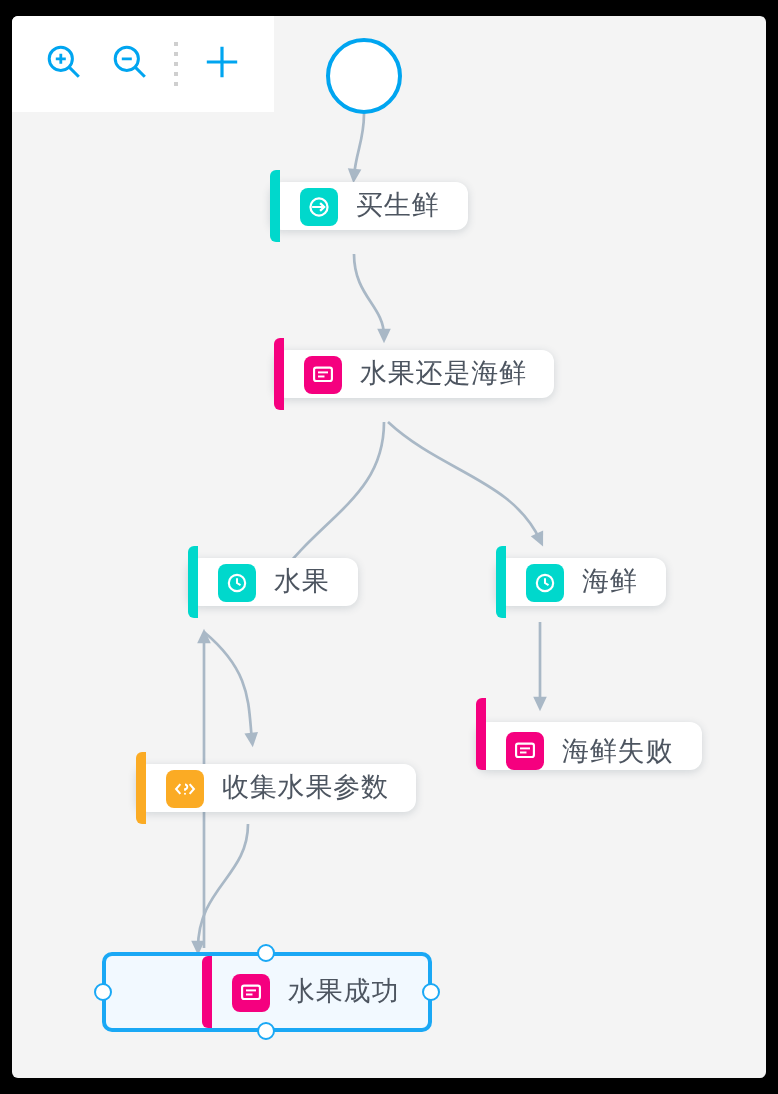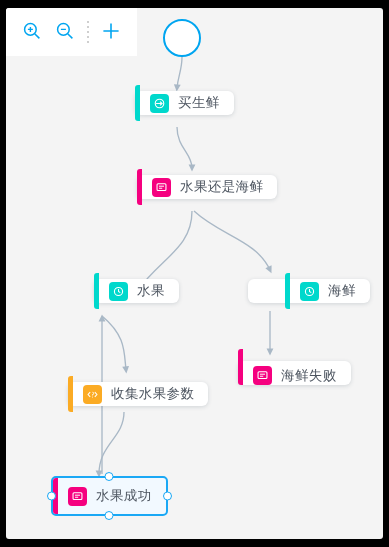--- a/index.html
+++ b/index.html
@@ -125,20 +125,21 @@
     letter-spacing: .4px;
   }
 
   
   .node.selected {
     background: #f2f9ff;
     border: 2px solid #1aa8f5;
     box-shadow: none;
     border-radius: 5px;
     height: 40px;
+    padding-left: 48px;
   }
   .node.selected .accent { height: 36px; }
   .handle {
     position: absolute;
     width: 9px;
     height: 9px;
     border-radius: 50%;
     background: #ffffff;
     border: 1.6px solid #1aa8f5;
     z-index: 30;
@@ -244,21 +245,21 @@
       <span class="accent" style="background:#00d8cc;"></span>
       <span class="nicon" style="background:#00d8cc;">
         <svg width="13" height="13" viewBox="0 0 14 14" fill="none">
           <circle cx="7" cy="7" r="4.4" stroke="#ffffff" stroke-width="1.15"></circle>
           <path d="M7,4.4 L7,7 L8.9,8.2" stroke="#ffffff" stroke-width="1.1" fill="none"></path>
         </svg>
       </span>
       <span class="nlabel">水果</span>
     </div>
 
-    <div class="node" style="left:242px; top:271px;padding-left:37px;">
+    <div class="node" style="left:242px; top:271px;">
       <span class="accent" style="background:#00d8cc;"></span>
       <span class="nicon" style="background:#00d8cc;">
         <svg width="13" height="13" viewBox="0 0 14 14" fill="none">
           <circle cx="7" cy="7" r="4.4" stroke="#ffffff" stroke-width="1.15"></circle>
           <path d="M7,4.4 L7,7 L8.9,8.2" stroke="#ffffff" stroke-width="1.1" fill="none"></path>
         </svg>
       </span>
       <span class="nlabel">海鲜</span>
     </div>
 

